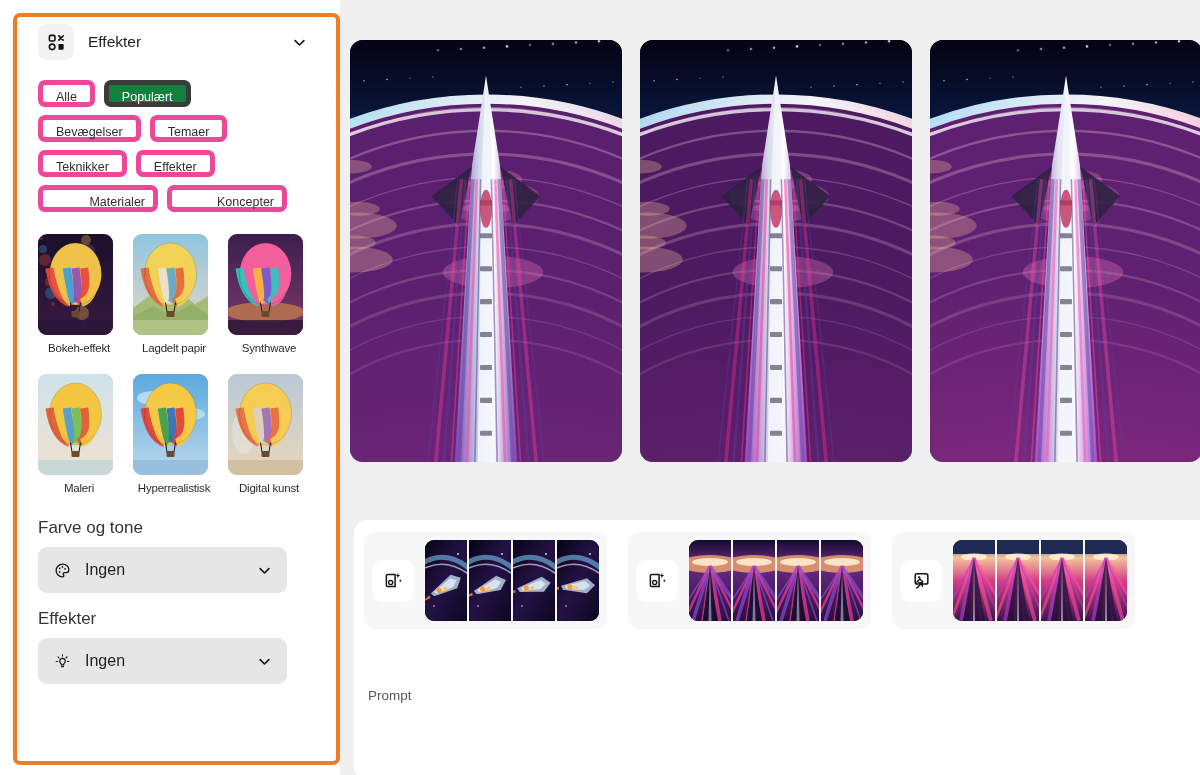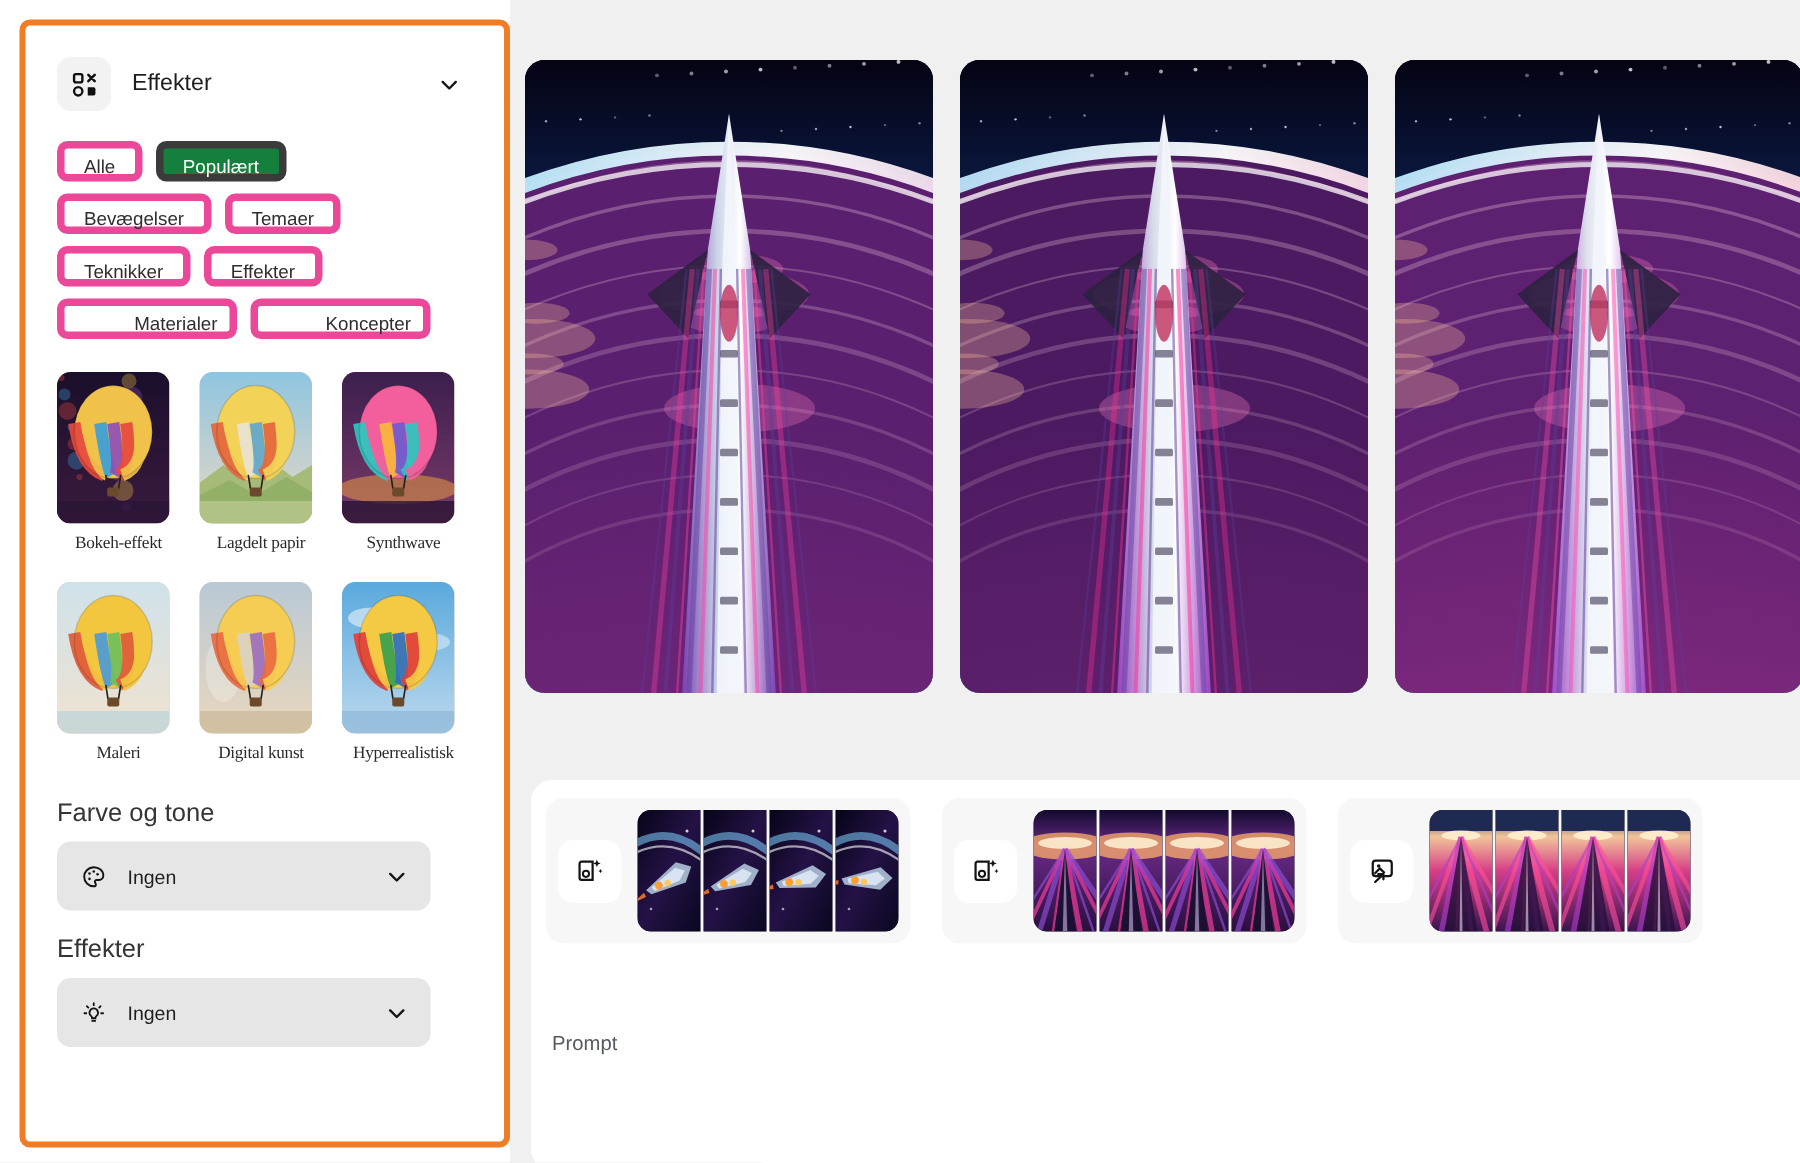--- a/index.html
+++ b/index.html
@@ -15,21 +15,21 @@
   
   #left-panel {
     position: absolute; left: 0; top: 0;
     width: 340px; height: 775px;
     background: #ffffff;
     overflow: hidden;
   }
   .panel-inner {
     position: absolute; left: 0; top: 0;
     width: 340px; height: 775px;
-    padding: 34px 20px 0 38px;
+    padding: 20px 20px 0 38px;
   }
 
   
   #panel-highlight {
     position: absolute; left: 13px; top: 13px;
     width: 327px; height: 752px;
     border: 4px solid #f07c26;
     border-radius: 7px;
     pointer-events: none;
     z-index: 40;
@@ -85,21 +85,21 @@
   .chip.wide { flex: 1; text-align: right; padding: 0 8px; }
 
   
   .fx-grid {
     display: grid;
     grid-template-columns: repeat(3, 75px);
     gap: 20px 20px;
     width: 249px;
     margin-bottom: 24px;
   }
-  .fx-cell { width: 82px; cursor: pointer; font-family: Liberation Serif, serif; }
+  .fx-cell { width: 82px; cursor: pointer; }
   .fx-thumb {
     width: 75px; height: 101px;
     border-radius: 9px;
     overflow: hidden;
     position: relative;
     background: #cbbfb2;
   }
   .fx-thumb svg { display: block; width: 100%; height: 100%; }
   .fx-label {
     margin-top: 7px;
@@ -122,21 +122,21 @@
     border-radius: 9px;
     display: flex; align-items: center;
     padding: 0 14px;
     cursor: pointer;
   }
   .select-icon {
     width: 20px; height: 20px; flex: none;
     display: flex; align-items: center; justify-content: center;
   }
   .select-value {
-    font-size: 13px; color: #1f1f1f;
+    font-size: 16px; color: #1f1f1f;
     margin-left: 13px; flex: 1;
   }
   .select-chevron {
     width: 18px; height: 18px;
     display: flex; align-items: center; justify-content: center;
   }
 
   
   #canvas-area {
     position: absolute; left: 340px; top: 0;
@@ -362,46 +362,20 @@
     <path d="M32.5 68.52 L34 78 M42.5 68.52 L41 78" stroke="#2a2118" stroke-width="1.1"></path>
     <rect x="33.5" y="77" width="8" height="6" rx="1.3" fill="#6b4a2c"></rect>
   </svg>
             </div>
             <div class="fx-label">Maleri</div>
           </div>
           <div class="fx-cell">
             <div class="fx-thumb">
               <svg viewBox="0 0 75 101" preserveAspectRatio="none">
     <defs>
-                  <linearGradient id="g4" x1="0" y1="0" x2="0" y2="1">
-      <stop offset="0" stop-color="#b9c9d6"></stop>
-                    <stop offset="1" stop-color="#e9d7bc"></stop>
-    </linearGradient>
-                </defs>
-    <rect width="75" height="101" fill="url(#g4)"></rect>
-    <ellipse cx="16" cy="58" rx="12" ry="22" fill="#ffffff" opacity="0.25"></ellipse>
-    <rect y="86" width="75" height="15" fill="#cbb89a" opacity="0.75"></rect>
-    <ellipse cx="37.5" cy="40" rx="26" ry="31" fill="#f5cd52"></ellipse>
-    <path d="M 11.5 34 Q 15.833333333333332 63.25 31.5 68.83" fill="none" stroke="#e86a42" stroke-width="8.125" opacity="0.92"></path>
-                <path d="M 20.166666666666664 34 Q 24.499999999999996 63.25 33.9 68.83" fill="none" stroke="#f5cd52" stroke-width="8.125" opacity="0.92"></path>
-                <path d="M 28.833333333333332 34 Q 33.166666666666664 63.25 36.3 68.83" fill="none" stroke="#d9d2c4" stroke-width="8.125" opacity="0.92"></path>
-                <path d="M 37.5 34 Q 41.833333333333336 63.25 38.7 68.83" fill="none" stroke="#9b6fc4" stroke-width="8.125" opacity="0.92"></path>
-                <path d="M 46.166666666666664 34 Q 50.5 63.25 41.1 68.83" fill="none" stroke="#e86a42" stroke-width="8.125" opacity="0.92"></path>
-                <path d="M 54.83333333333333 34 Q 59.166666666666664 63.25 43.5 68.83" fill="none" stroke="#f5cd52" stroke-width="8.125" opacity="0.92"></path>
-    <ellipse cx="37.5" cy="40" rx="26" ry="31" fill="none" stroke="#00000022" stroke-width="1"></ellipse>
-    <path d="M32.5 68.52 L34 78 M42.5 68.52 L41 78" stroke="#2a2118" stroke-width="1.1"></path>
-    <rect x="33.5" y="77" width="8" height="6" rx="1.3" fill="#6b4a2c"></rect>
-  </svg>
-            </div>
-            <div class="fx-label">Digital kunst</div>
-          </div>
-          <div class="fx-cell">
-            <div class="fx-thumb">
-              <svg viewBox="0 0 75 101" preserveAspectRatio="none">
-    <defs>
                   <linearGradient id="g5" x1="0" y1="0" x2="0" y2="1">
       <stop offset="0" stop-color="#5aa9dd"></stop>
                     <stop offset="1" stop-color="#bcd9ee"></stop>
     </linearGradient>
                 </defs>
     <rect width="75" height="101" fill="url(#g5)"></rect>
     <ellipse cx="20" cy="24" rx="16" ry="7" fill="#ffffff" opacity="0.5"></ellipse>
               <ellipse cx="58" cy="40" rx="14" ry="6" fill="#ffffff" opacity="0.42"></ellipse>
     <rect y="86" width="75" height="15" fill="#8fb8d8" opacity="0.75"></rect>
     <ellipse cx="37.5" cy="40" rx="26" ry="31" fill="#f4c944"></ellipse>
@@ -410,20 +384,46 @@
                 <path d="M 28.833333333333332 34 Q 33.166666666666664 63.25 36.3 68.83" fill="none" stroke="#3aa04e" stroke-width="8.125" opacity="0.92"></path>
                 <path d="M 37.5 34 Q 41.833333333333336 63.25 38.7 68.83" fill="none" stroke="#2f6fc0" stroke-width="8.125" opacity="0.92"></path>
                 <path d="M 46.166666666666664 34 Q 50.5 63.25 41.1 68.83" fill="none" stroke="#e03f3a" stroke-width="8.125" opacity="0.92"></path>
                 <path d="M 54.83333333333333 34 Q 59.166666666666664 63.25 43.5 68.83" fill="none" stroke="#f4c944" stroke-width="8.125" opacity="0.92"></path>
     <ellipse cx="37.5" cy="40" rx="26" ry="31" fill="none" stroke="#00000022" stroke-width="1"></ellipse>
     <path d="M32.5 68.52 L34 78 M42.5 68.52 L41 78" stroke="#2a2118" stroke-width="1.1"></path>
     <rect x="33.5" y="77" width="8" height="6" rx="1.3" fill="#6b4a2c"></rect>
   </svg>
             </div>
             <div class="fx-label">Hyperrealistisk</div>
+          </div>
+          <div class="fx-cell">
+            <div class="fx-thumb">
+              <svg viewBox="0 0 75 101" preserveAspectRatio="none">
+    <defs>
+                  <linearGradient id="g4" x1="0" y1="0" x2="0" y2="1">
+      <stop offset="0" stop-color="#b9c9d6"></stop>
+                    <stop offset="1" stop-color="#e9d7bc"></stop>
+    </linearGradient>
+                </defs>
+    <rect width="75" height="101" fill="url(#g4)"></rect>
+    <ellipse cx="16" cy="58" rx="12" ry="22" fill="#ffffff" opacity="0.25"></ellipse>
+    <rect y="86" width="75" height="15" fill="#cbb89a" opacity="0.75"></rect>
+    <ellipse cx="37.5" cy="40" rx="26" ry="31" fill="#f5cd52"></ellipse>
+    <path d="M 11.5 34 Q 15.833333333333332 63.25 31.5 68.83" fill="none" stroke="#e86a42" stroke-width="8.125" opacity="0.92"></path>
+                <path d="M 20.166666666666664 34 Q 24.499999999999996 63.25 33.9 68.83" fill="none" stroke="#f5cd52" stroke-width="8.125" opacity="0.92"></path>
+                <path d="M 28.833333333333332 34 Q 33.166666666666664 63.25 36.3 68.83" fill="none" stroke="#d9d2c4" stroke-width="8.125" opacity="0.92"></path>
+                <path d="M 37.5 34 Q 41.833333333333336 63.25 38.7 68.83" fill="none" stroke="#9b6fc4" stroke-width="8.125" opacity="0.92"></path>
+                <path d="M 46.166666666666664 34 Q 50.5 63.25 41.1 68.83" fill="none" stroke="#e86a42" stroke-width="8.125" opacity="0.92"></path>
+                <path d="M 54.83333333333333 34 Q 59.166666666666664 63.25 43.5 68.83" fill="none" stroke="#f5cd52" stroke-width="8.125" opacity="0.92"></path>
+    <ellipse cx="37.5" cy="40" rx="26" ry="31" fill="none" stroke="#00000022" stroke-width="1"></ellipse>
+    <path d="M32.5 68.52 L34 78 M42.5 68.52 L41 78" stroke="#2a2118" stroke-width="1.1"></path>
+    <rect x="33.5" y="77" width="8" height="6" rx="1.3" fill="#6b4a2c"></rect>
+  </svg>
+            </div>
+            <div class="fx-label">Digital kunst</div>
           </div>
         </div>
 
       <div class="group">
         <div class="group-label">Farve og tone</div>
         <div class="select-box">
           <span class="select-icon">
             <svg viewBox="0 0 24 24" width="17" height="17">
               <path d="M12 3a9 9 0 1 0 0 18c1.3 0 2-.9 2-1.8 0-.5-.2-.9-.5-1.2-.3-.3-.5-.7-.5-1.2 0-.9.8-1.8 1.8-1.8H17a4.2 4.2 0 0 0 4-4.2C21 6.3 17 3 12 3z" fill="none" stroke="#141414" stroke-width="1.8"></path>
               <circle cx="8" cy="9" r="1.2" fill="#141414"></circle>

